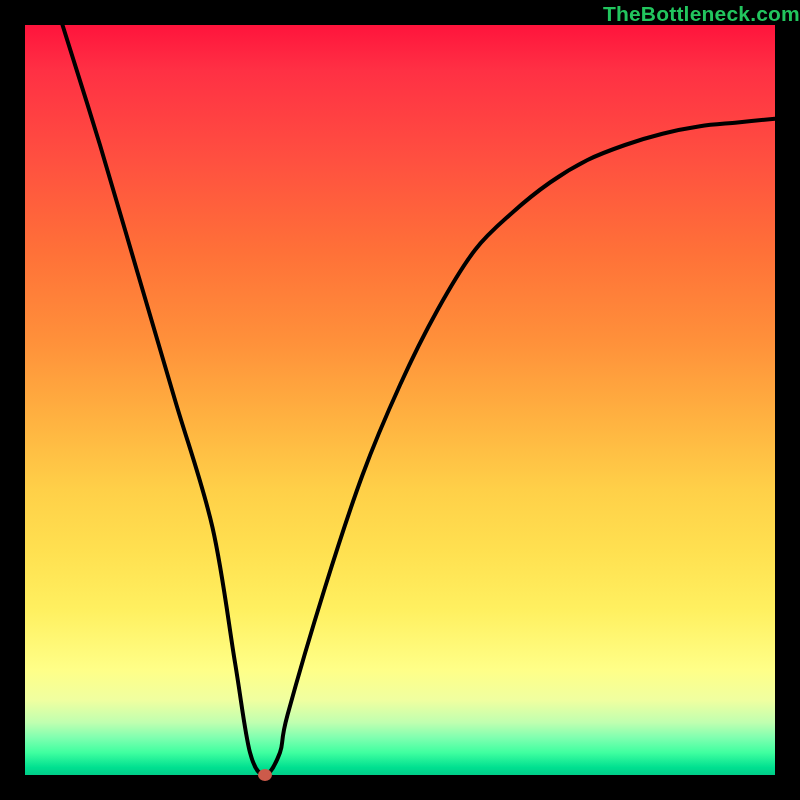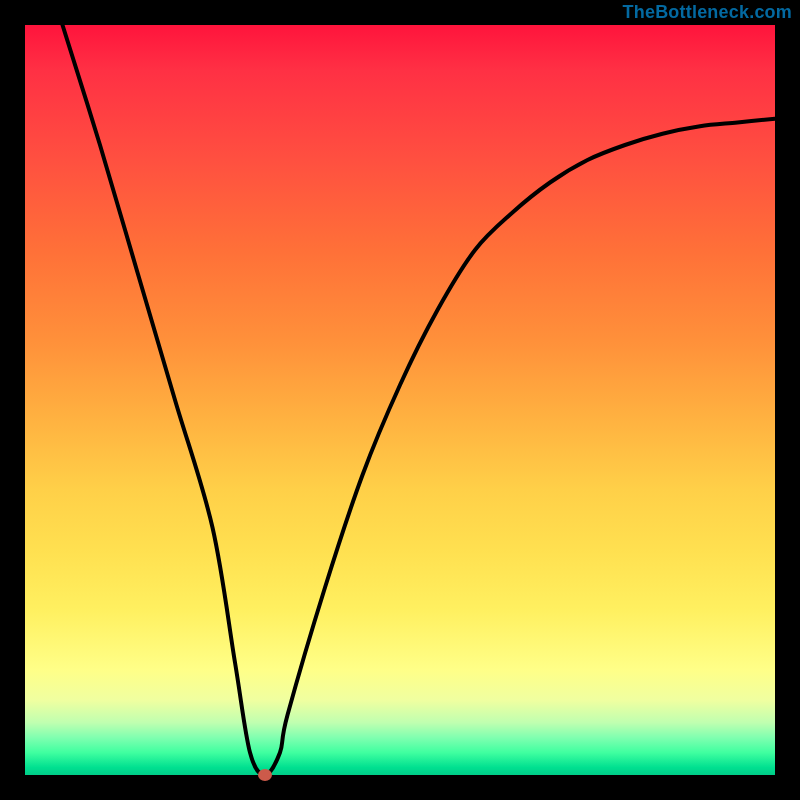--- a/index.html
+++ b/index.html
@@ -31,25 +31,25 @@
       #c0ffb0 93%,
       #80ffb0 95%,
       #40ffa0 97%,
       #00e090 99%,
       #00cc88 100%
     );
   }
   .watermark {
     position: absolute;
     top: 2px;
-    right: 8px;
+    right: 0;
     font-family: Arial, Helvetica, sans-serif;
-    font-size: 18px;
+    font-size: 21px;
     font-weight: 600;
-    color: #0369a1;
+    color: #22c55e;
     letter-spacing: 0.2px;
   }
   svg.curve {
     position: absolute;
     left: 0; top: 0;
     width: 100%;
     height: 100%;
     overflow: visible;
   }
   .marker {

